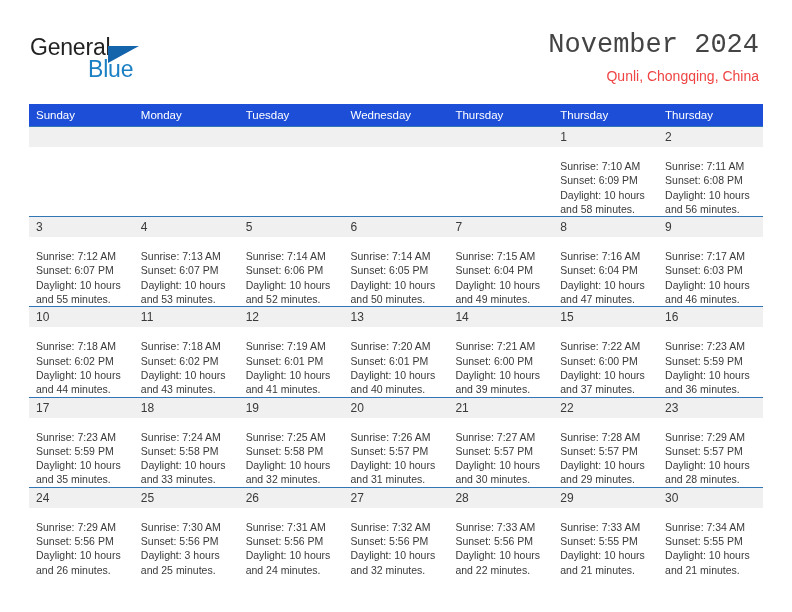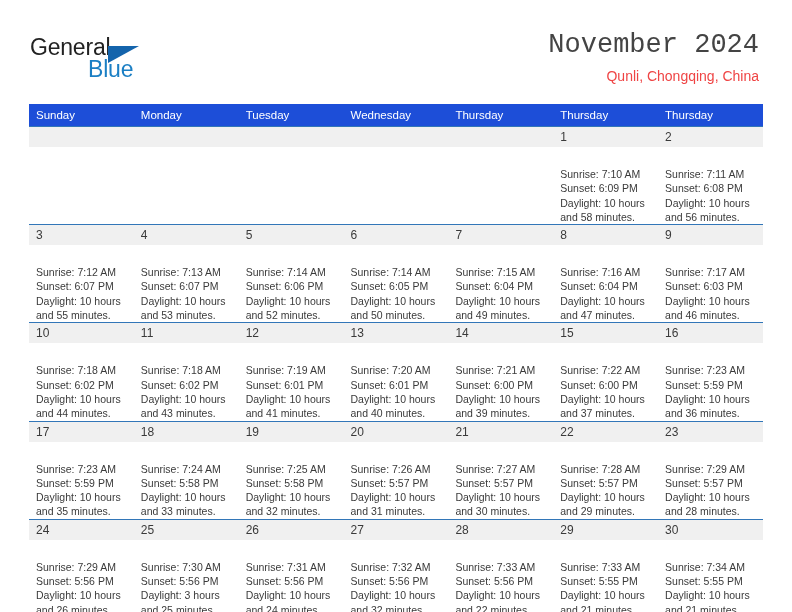--- a/index.html
+++ b/index.html
@@ -127,21 +127,21 @@
     color: #3a3a3a;
     padding: 3px 0 3px 7px;
     height: 14px;
     line-height: 14px;
   }
   .daynum.empty {
     color: transparent;
   }
 
   .details {
-    padding: 20px 6px 0 7px;
+    padding: 12px 6px 0 7px;
     font-size: 10.5px;
     line-height: 14.3px;
     color: #3a3a3a;
   }
   .details div {
     white-space: nowrap;
   }
   .details .dl {
     white-space: normal;
   }

